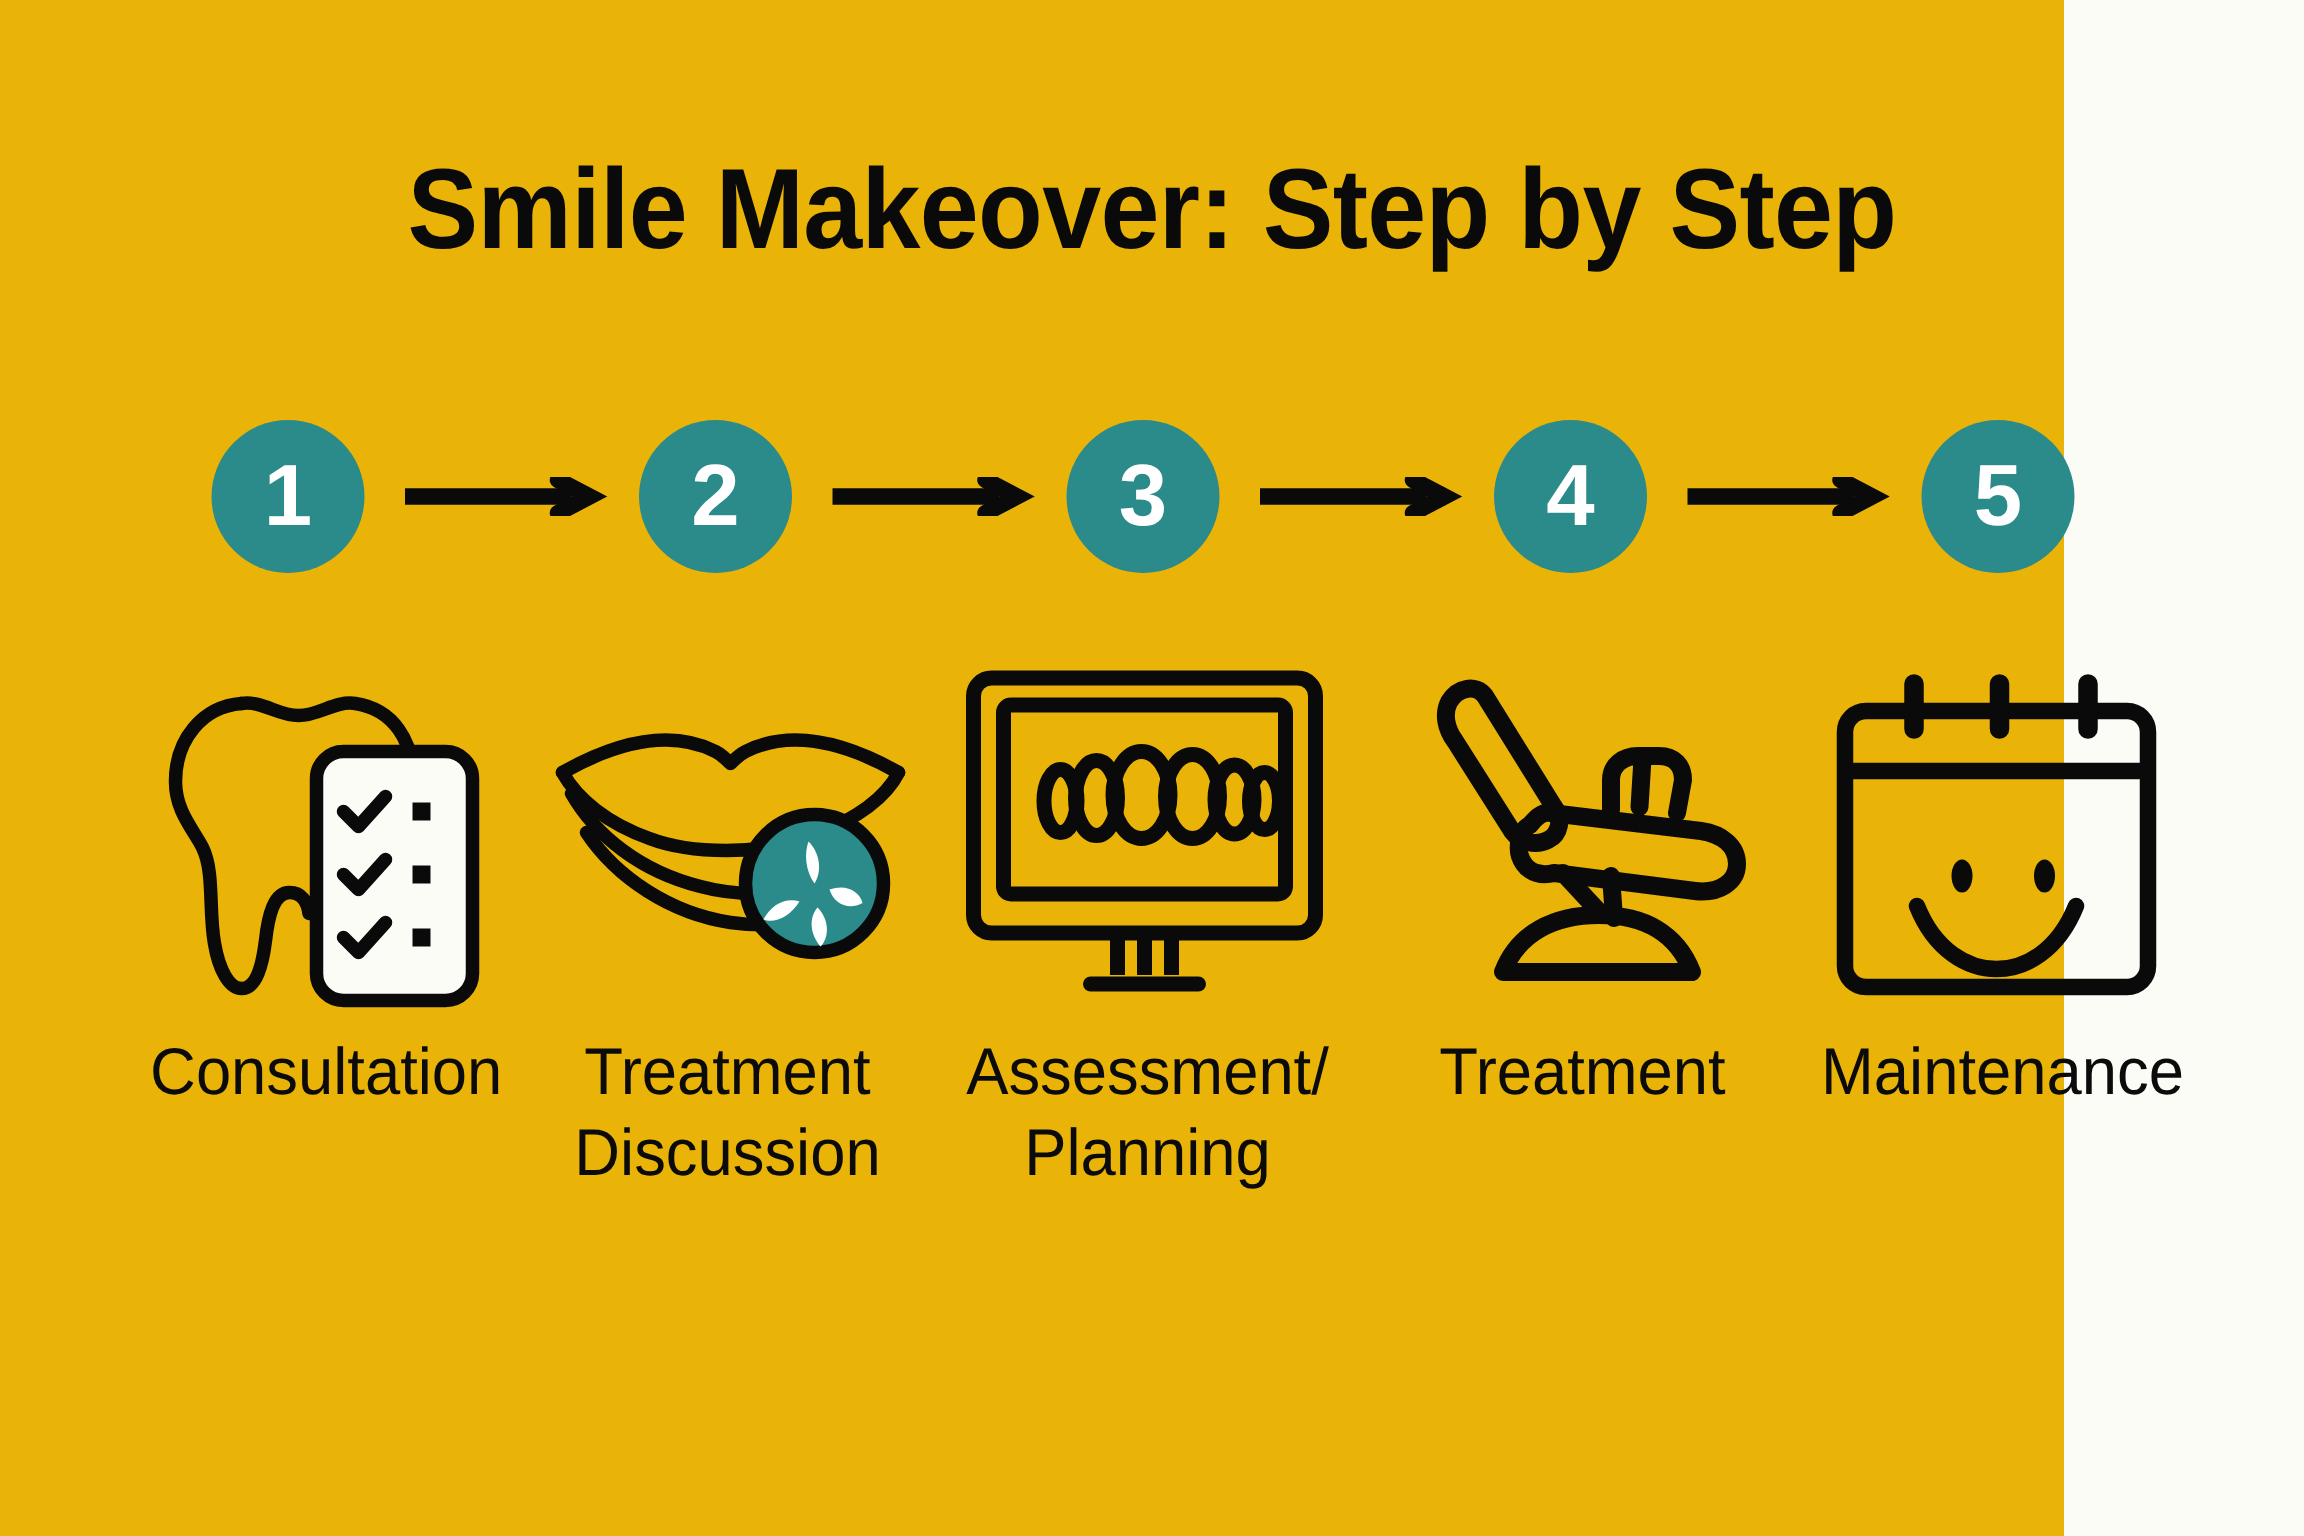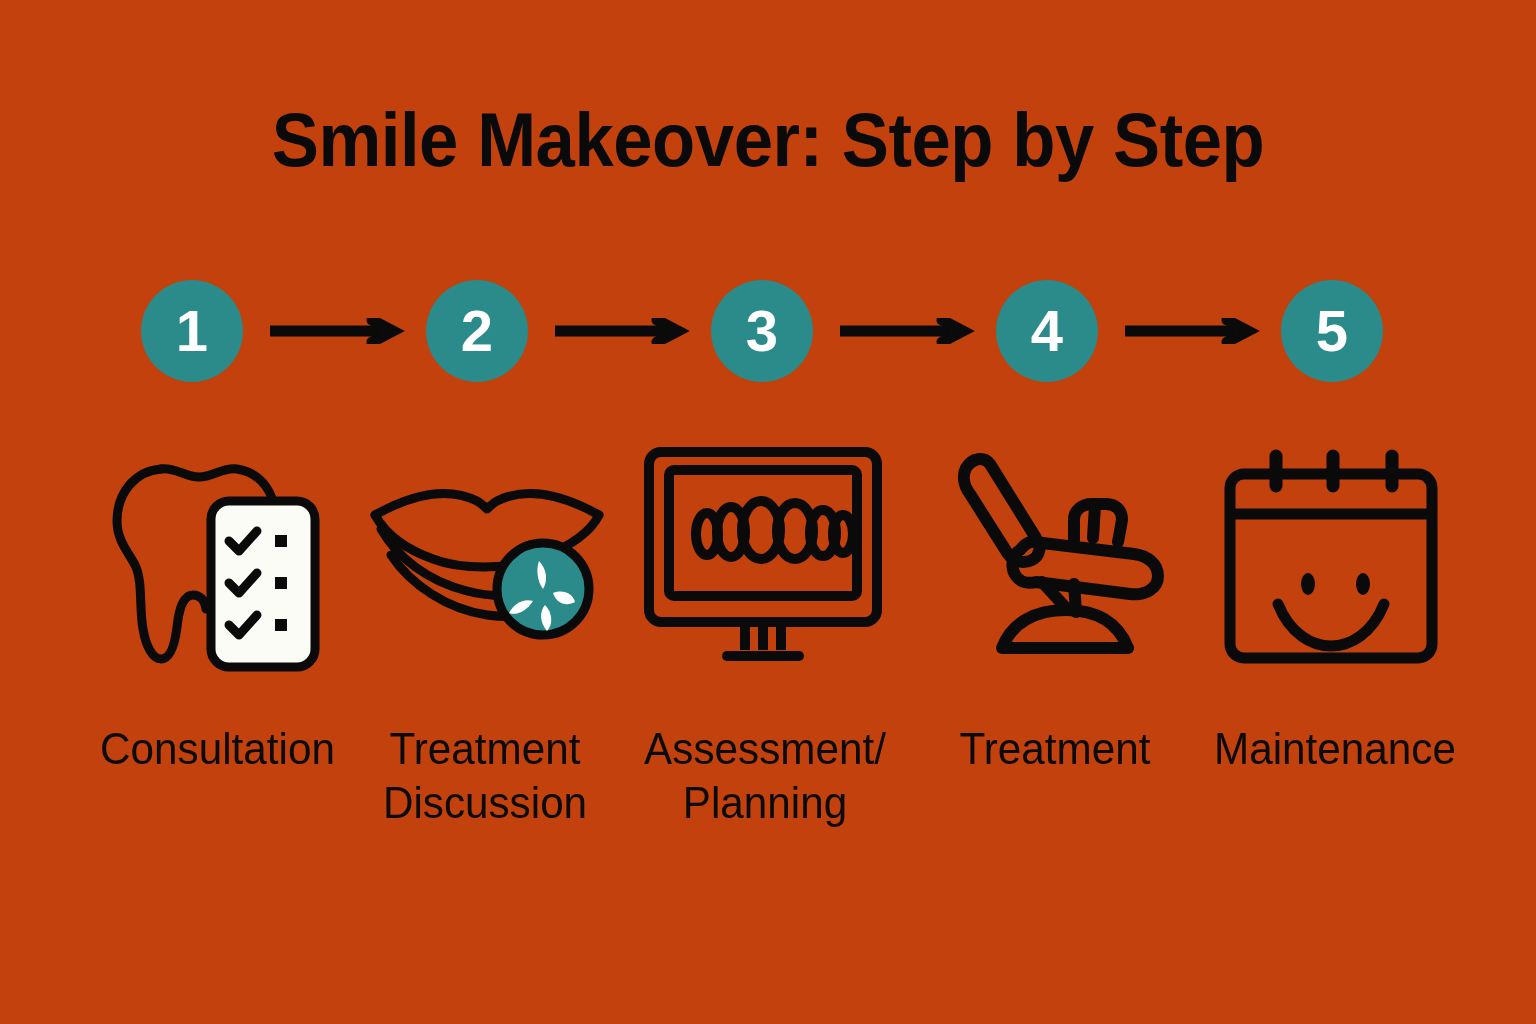--- a/index.html
+++ b/index.html
@@ -7,23 +7,23 @@
   html, body {
     width: 1536px;
     height: 1024px;
     background: #fcfcf6;
     font-family: "Liberation Sans", sans-serif;
     overflow: hidden;
   }
 
   #infographic {
     position: relative;
-    width: 1536px;
+    width: 1376px;
     height: 1024px;
-    background: #c2410c;
+    background: #eab308;
   }
 
   
   #title {
     position: absolute;
     top: 96px;
     left: 0;
     width: 1536px;
     text-align: center;
     font-family: "Liberation Sans Narrow", "Liberation Sans", sans-serif;
@@ -80,21 +80,21 @@
     top: 0;
     height: 250px;
     display: flex;
     align-items: center;
     justify-content: center;
   }
 
   
   #labels-row {
     position: absolute;
-    top: 722px;
+    top: 688px;
     left: 0;
     width: 1536px;
     height: 130px;
   }
 
   .step-label {
     position: absolute;
     top: 0;
     text-align: center;
     font-family: "Liberation Sans Narrow", "Liberation Sans", sans-serif;

